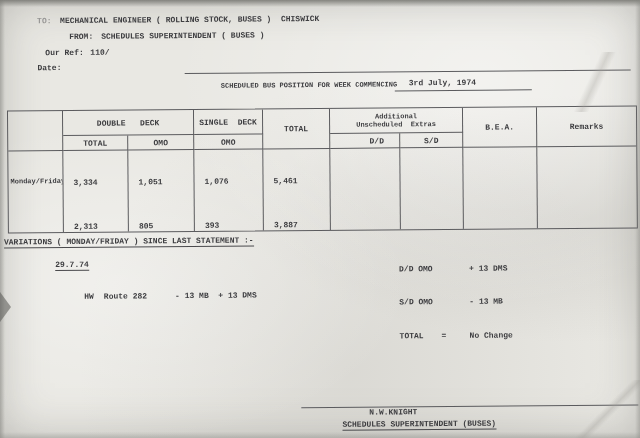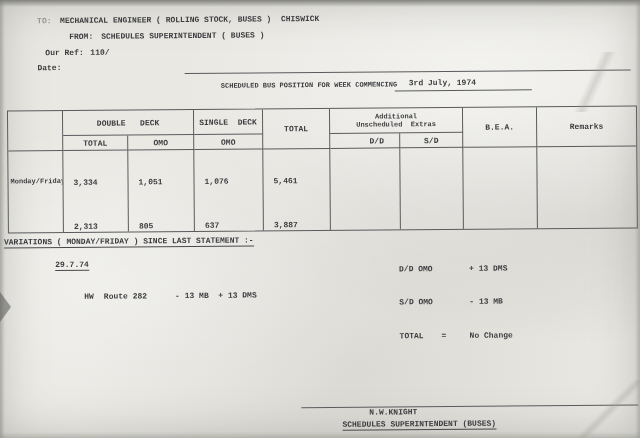--- a/index.html
+++ b/index.html
@@ -111,21 +111,21 @@
         <div class="dline">2,313</div>
         
       </div>
       <div class="cell dcell lastrow" style="grid-column:3;grid-row:3;">
         <div class="dline">1,051</div>
         <div class="dline">805</div>
         
       </div>
       <div class="cell dcell lastrow" style="grid-column:4;grid-row:3;">
         <div class="dline">1,076</div>
-        <div class="dline">637</div>
+        <div class="dline">393</div>
         
       </div>
       <div class="cell dcell lastrow" style="grid-column:5;grid-row:3;">
         <div class="dline">5,461</div>
         <div class="dline">3,887</div>
         
       </div>
       <div class="cell dcell lastrow" style="grid-column:6;grid-row:3;">
         <div class="dline"></div>
         <div class="dline"></div>

